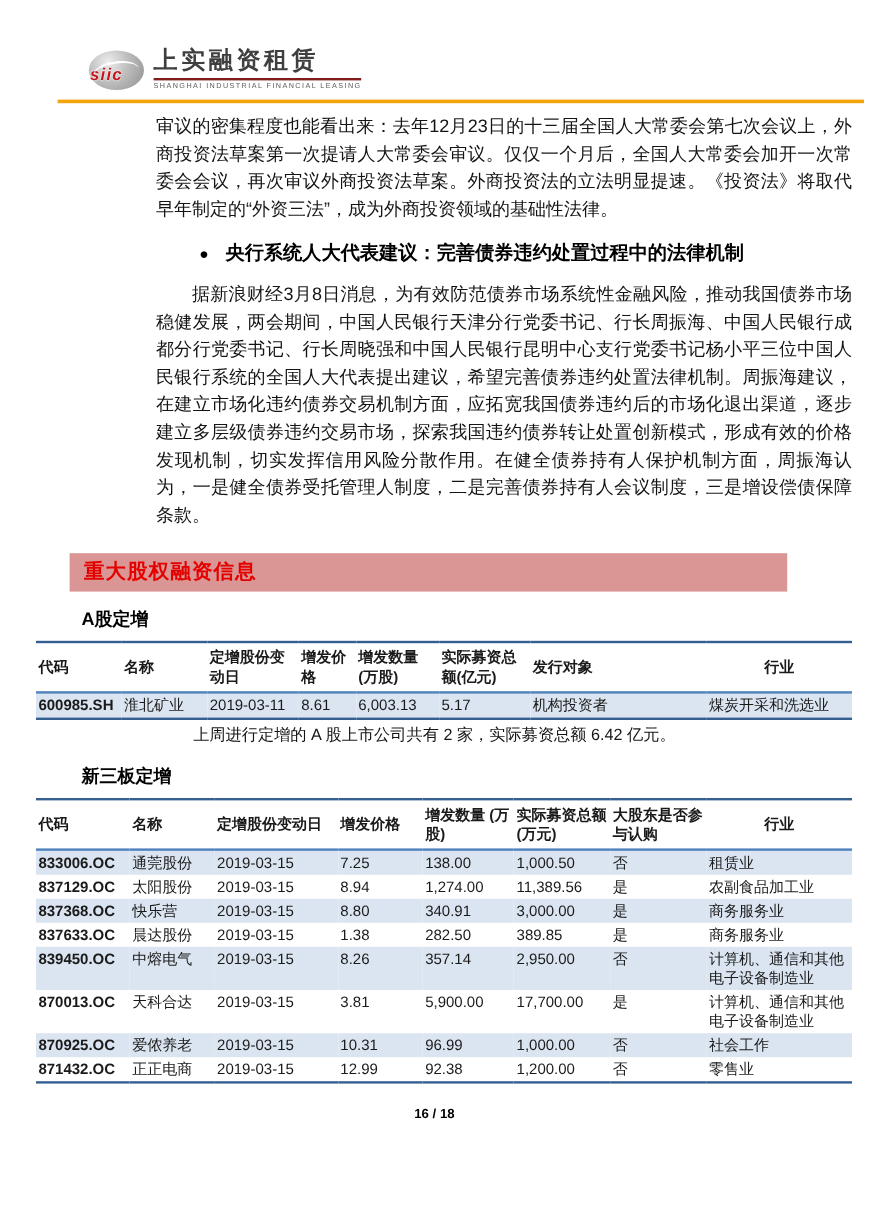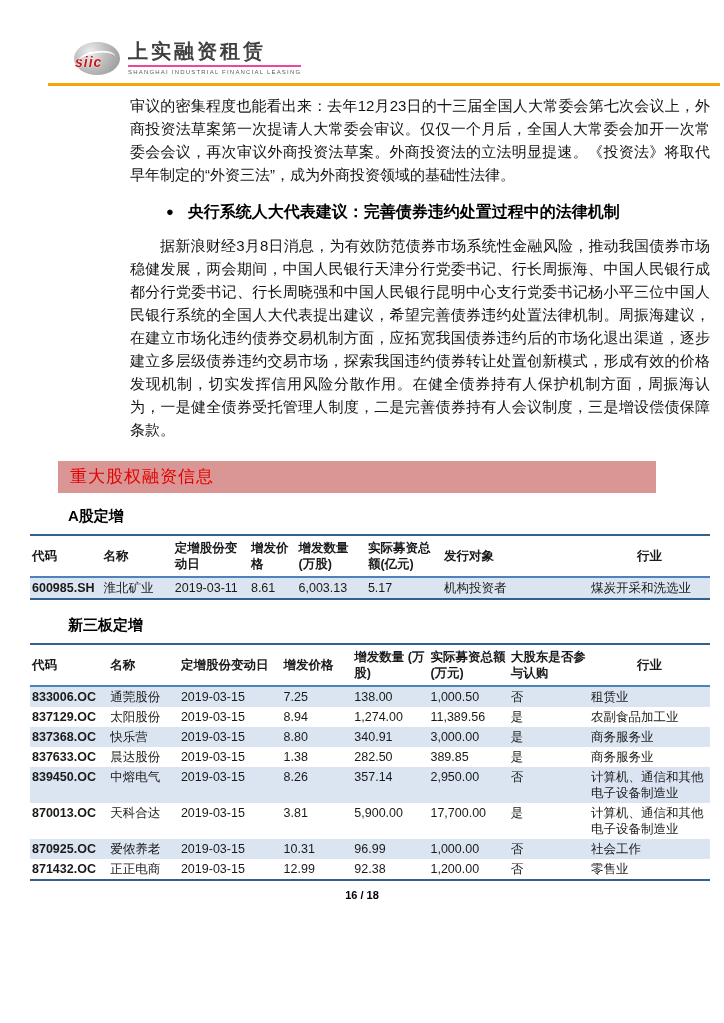--- a/index.html
+++ b/index.html
@@ -23,21 +23,21 @@
     border-top:2px solid #ffffff; border-radius:50%; transform:rotate(-8deg);
   }
   .siic {
     position:absolute; left:1px; bottom:5px;
     font-style:italic; font-weight:bold; font-size:14px; letter-spacing:1px;
     color:#c4161c; text-shadow:0 0 2px #fff, 0 0 1px #fff;
   }
   .logo-text { display:flex; flex-direction:column; }
   .cn {
     font-size:20px; font-weight:bold; color:#3f3f3f; letter-spacing:3px;
-    padding-bottom:3px; border-bottom:2px solid #ec4899; line-height:22px;
+    padding-bottom:3px; border-bottom:2px solid #7f1d1d; line-height:22px;
   }
   .en { font-size:6px; color:#5a5a5a; letter-spacing:1.2px; margin-top:2px; white-space:nowrap; }
 
   .rule { height:3px; background:#f2a50c; margin:8px 4px 0 48px; }
 
   
   .para {
     font-size:15px; line-height:23px; text-align:justify;
     margin:8px 14px 0 130px; color:#141414;
   }
@@ -46,21 +46,21 @@
   .bullet-heading {
     display:flex; gap:14px; margin:10px 14px 0 166px;
     font-size:16px; line-height:32px; font-weight:bold; color:#000;
     text-align:justify;
   }
   .bullet-heading .dot { font-size:13px; flex:0 0 auto; }
 
   
   .banner {
     margin:20px 0 0 58px; width:598px; height:32px; line-height:32px;
-    background:#d99694; color:#e50000; font-weight:normal; font-size:17px;
+    background:#d99694; color:#e50000; font-weight:bold; font-size:17px;
     padding-left:12px; box-sizing:border-box; letter-spacing:1px;
   }
 
   .sub-heading { margin:14px 0 0 68px; font-size:15px; font-weight:bold; color:#000; }
   .mt-lg { margin-top:16px; }
 
   
   .tablewrap { margin:8px 14px 0 30px; }
   table {
     width:100%; border-collapse:collapse; table-layout:fixed;
@@ -71,21 +71,21 @@
     border-bottom:2px solid #4f81bd; font-weight:bold; text-align:left;
     padding:4px 2px; line-height:16px; vertical-align:middle;
   }
   thead th:last-child { text-align:center; }
   tbody td { padding:2px 2px; line-height:16px; vertical-align:top; }
   tbody tr:nth-child(odd) { background:#dbe5f1; }
   tbody td:first-child { font-weight:bold; }
 
   .caption { text-align:center; font-size:13.5px; margin-top:4px; color:#141414; }
 
-  footer { text-align:center; font-size:11px; font-weight:bold; margin-top:8px; color:#000; }
+  footer { text-align:center; font-size:11px; font-weight:bold; margin-top:20px; color:#000; }
 </style>
 </head>
 <body>
 
 <div class="page">
 
   <header>
     <div class="logo">
       <div class="globe">
         <span class="siic">siic</span>
@@ -147,20 +147,21 @@
               <td>8.61</td>
               <td>6,003.13</td>
               <td>5.17</td>
               <td>机构投资者</td>
               <td>煤炭开采和洗选业</td>
             </tr>
           </tbody>
       </table>
     </div>
 
+    <p class="caption">上周进行定增的 A 股上市公司共有 2 家，实际募资总额 6.42 亿元。</p>
 
     <div class="sub-heading mt-lg">新三板定增</div>
 
     <div class="tablewrap">
       <table>
         <colgroup>
           <col style="width:11.5%">
             <col style="width:10.4%">
             <col style="width:15.1%">
             <col style="width:10.4%">

